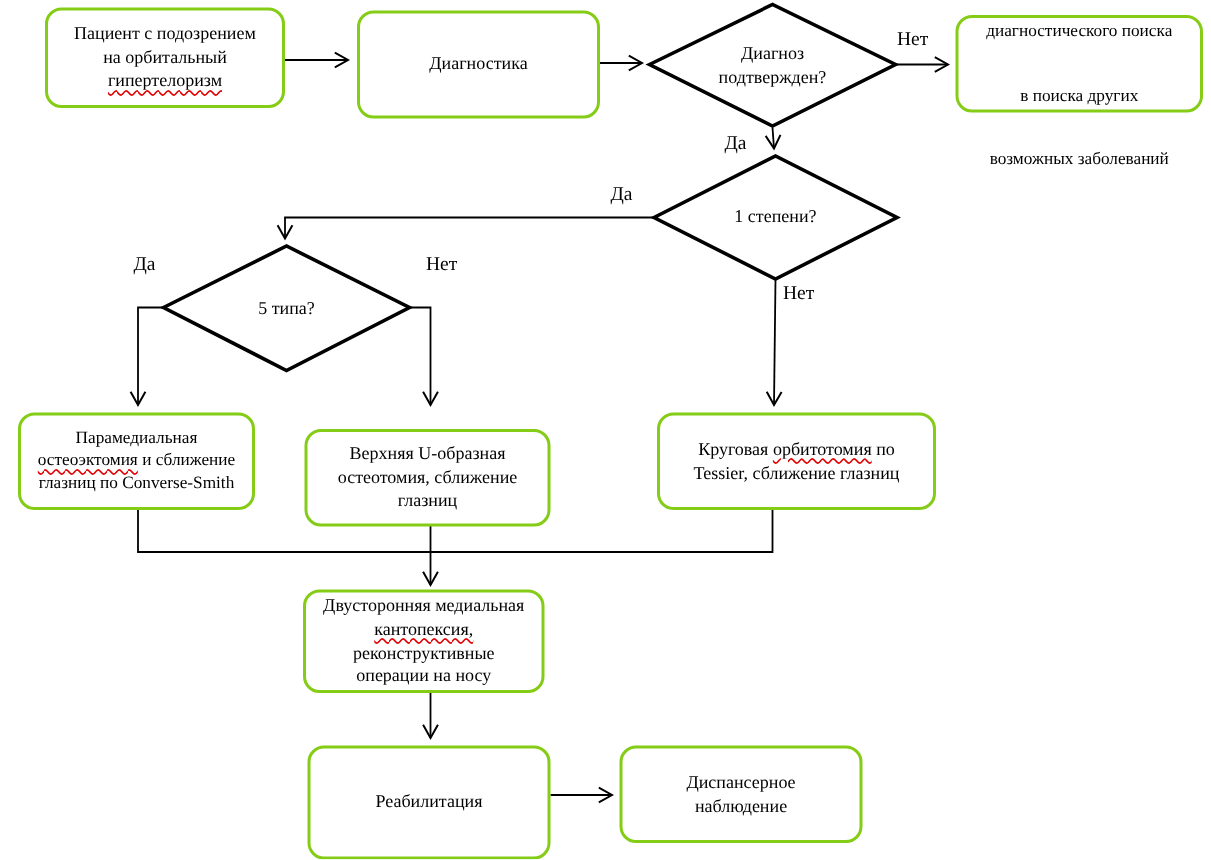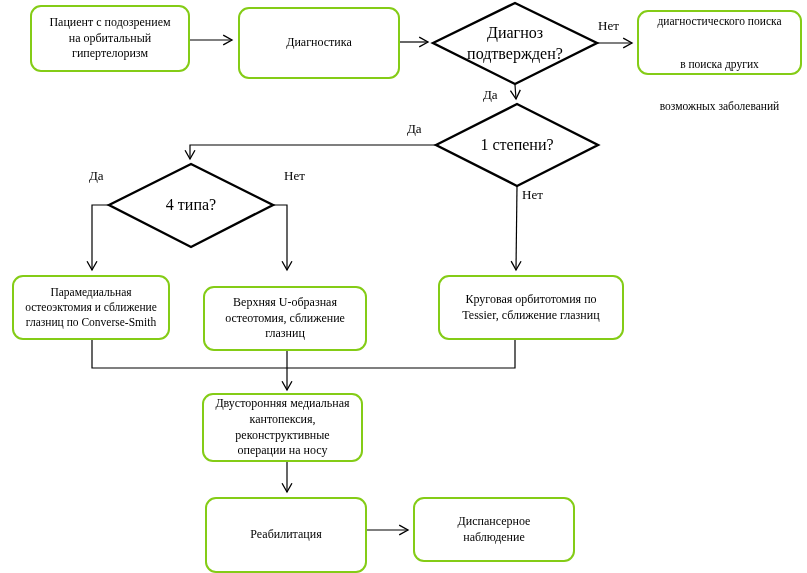--- a/index.html
+++ b/index.html
@@ -38,31 +38,32 @@
     line-height: 1.3;
     padding: 2px 4px;
   }
   .diamond-label {
     position: absolute;
     display: flex;
     flex-direction: column;
     justify-content: center;
     align-items: center;
     text-align: center;
-    font-size: 16px;
+    font-size: 12px;
     line-height: 1.3;
     pointer-events: none;
   }
   .edge-label {
     position: absolute;
     font-size: 13px;
     line-height: 1;
     white-space: nowrap;
   }
   .wavy {
+    text-decoration: underline;
     text-decoration-style: wavy;
     text-decoration-color: #e00000;
     text-decoration-thickness: 1px;
     text-underline-offset: 2px;
   }
   .line { display: block; }
 </style>
 </head>
 <body>
 
@@ -146,21 +147,21 @@
   <div class="diamond-label" style="left:433px; top:3px; width:164px; height:81px;">
     <span class="line">Диагноз</span>
     <span class="line">подтвержден?</span>
   </div>
 
   <div class="diamond-label" style="left:436px; top:104px; width:162px; height:82px;">
     <span class="line">1 степени?</span>
   </div>
 
   <div class="diamond-label" style="left:109px; top:164px; width:164px; height:83px;">
-    <span class="line">4 типа?</span>
+    <span class="line">5 типа?</span>
   </div>
 
   <div class="edge-label" style="left:598px; top:19px;">Нет</div>
   <div class="edge-label" style="left:483px; top:88px;">Да</div>
   <div class="edge-label" style="left:407px; top:122px;">Да</div>
   <div class="edge-label" style="left:522px; top:188px;">Нет</div>
   <div class="edge-label" style="left:89px; top:169px;">Да</div>
   <div class="edge-label" style="left:284px; top:169px;">Нет</div>
 
 </div>

